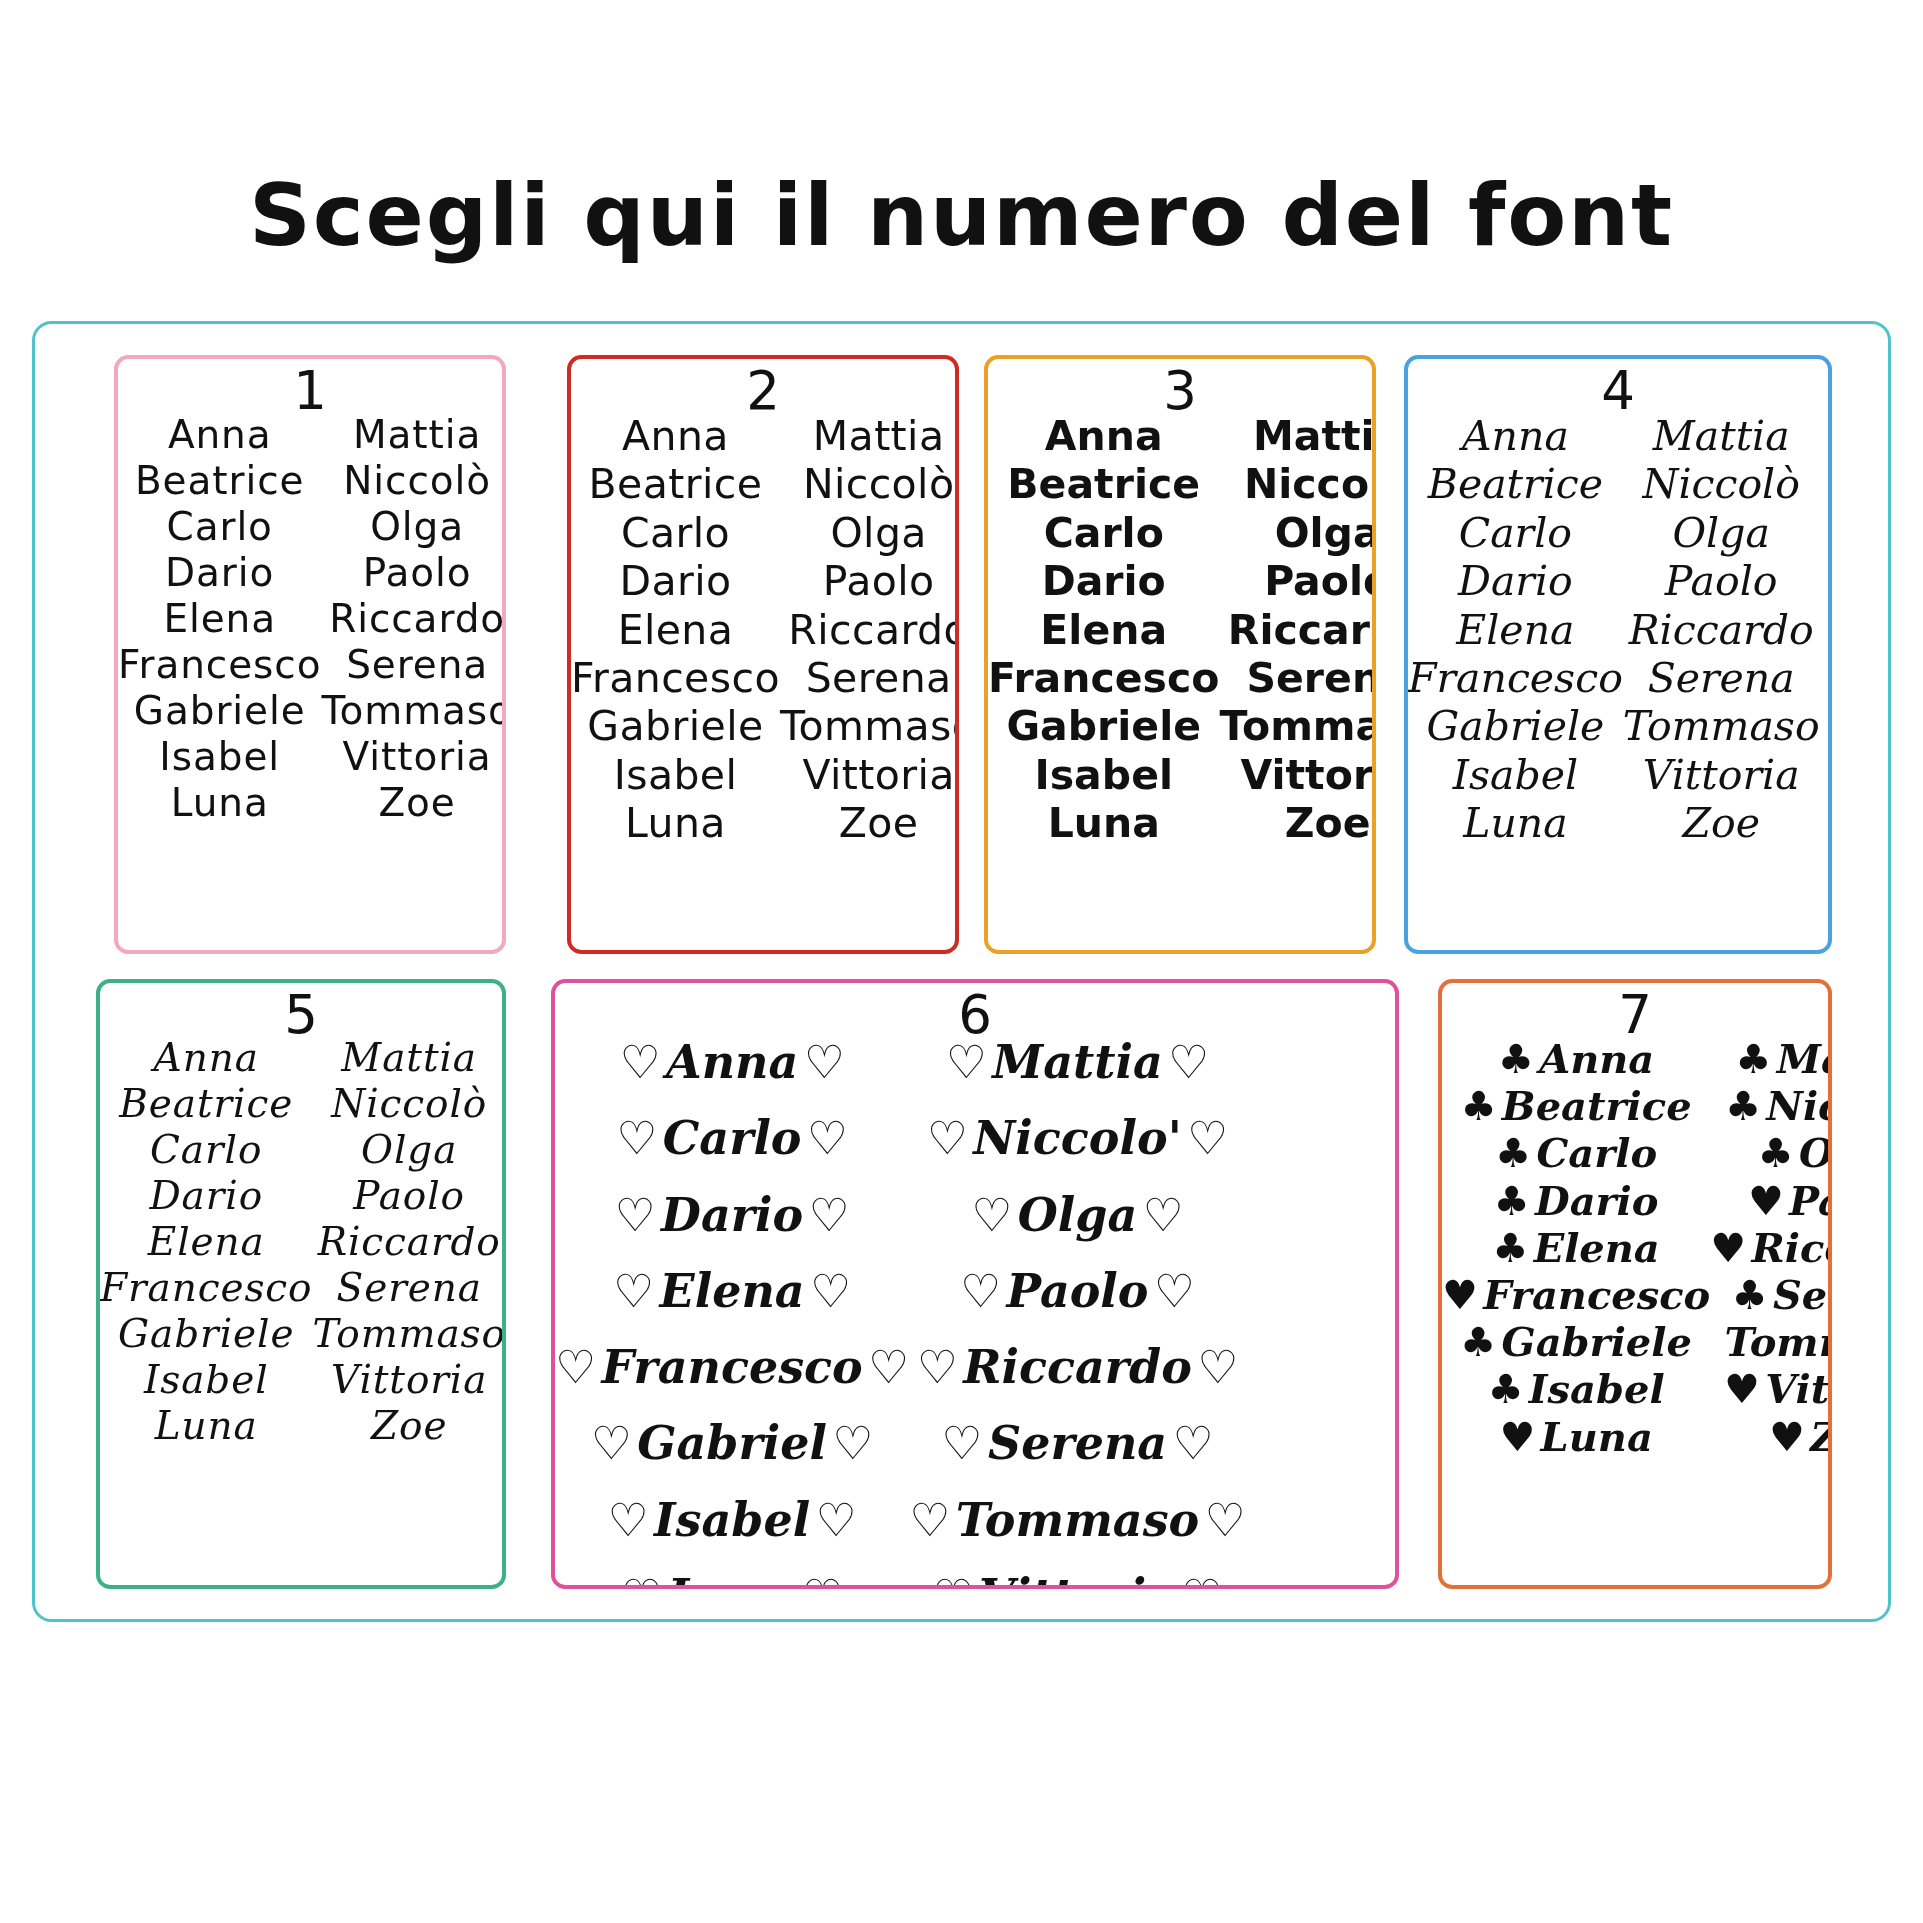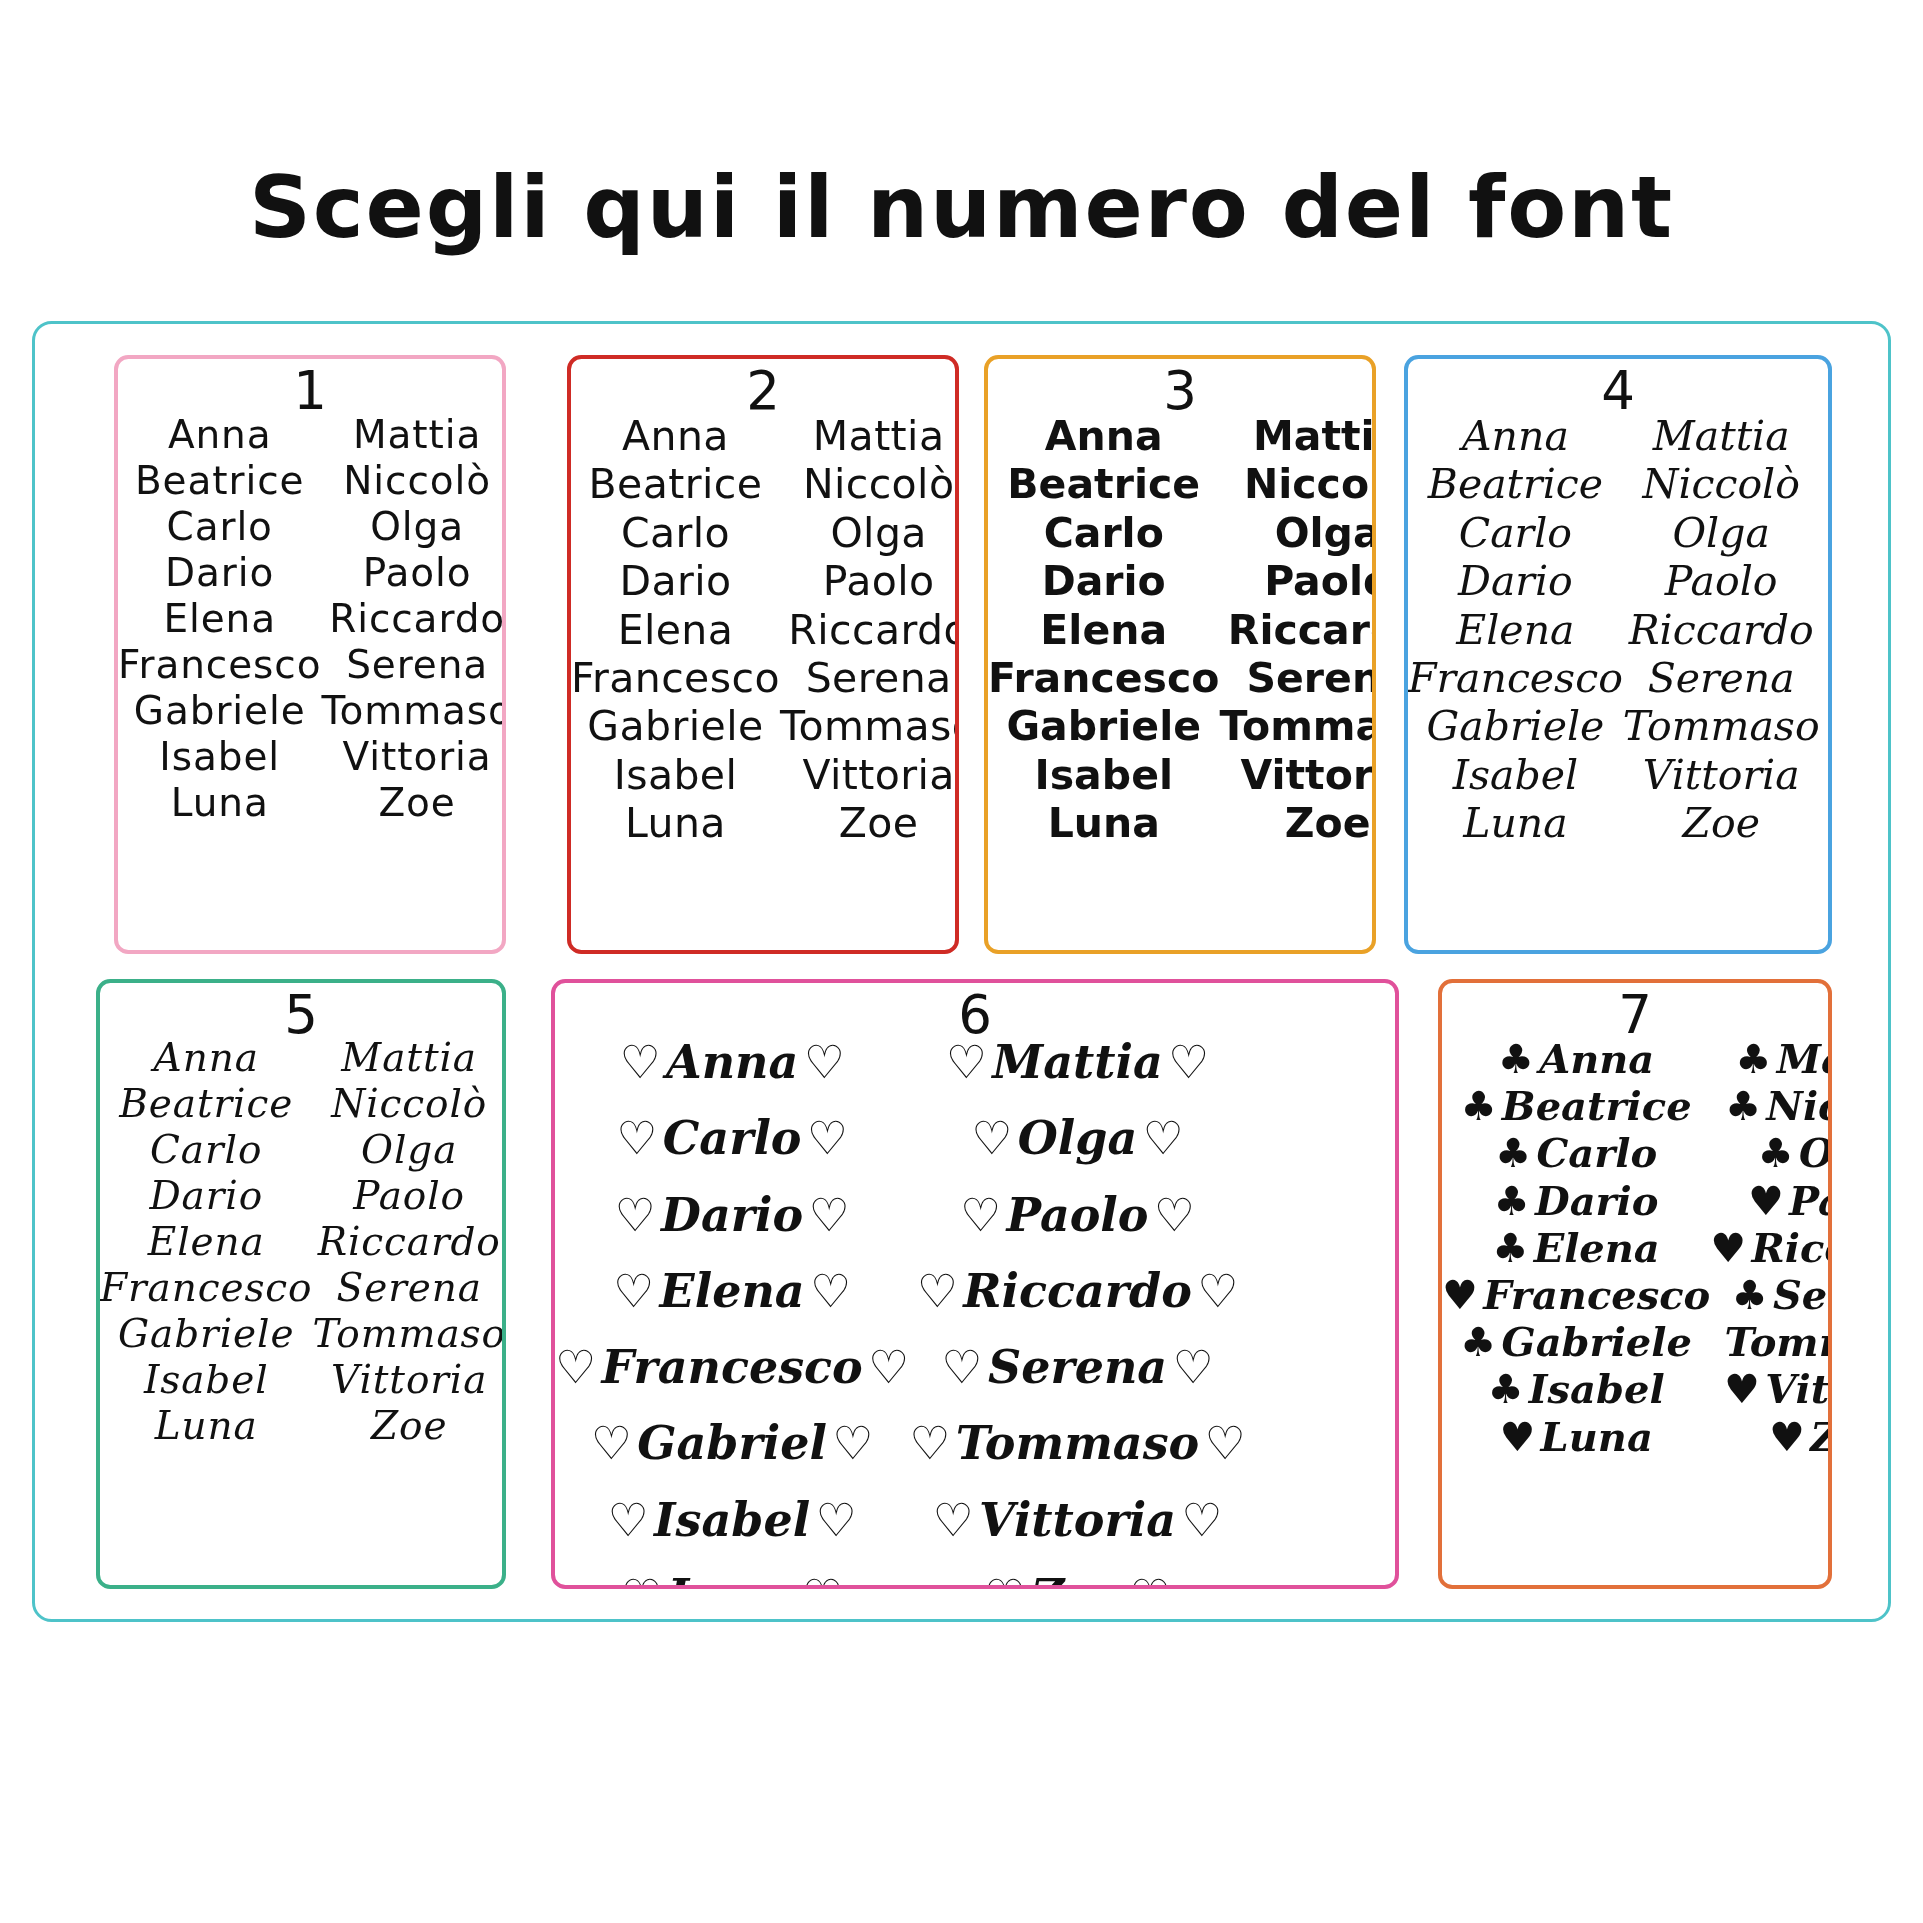--- a/index.html
+++ b/index.html
@@ -15,21 +15,21 @@
     overflow: hidden;
   }
   .page {
     position: relative;
     width: 1923px;
     height: 1923px;
     box-sizing: border-box;
   }
   .title {
     position: absolute;
-    top: 157px;
+    top: 165px;
     left: 0;
     width: 1923px;
     text-align: center;
     font-family: "DejaVu Sans", sans-serif;
     font-weight: bold;
     font-size: 86px;
     letter-spacing: 1.8px;
     color: #111111;
     white-space: nowrap;
   }
@@ -316,20 +316,21 @@
           <div class="name"><span class="deco deco-l">♡</span><span>Carlo</span><span class="deco deco-r">♡</span></div>
           <div class="name"><span class="deco deco-l">♡</span><span>Dario</span><span class="deco deco-r">♡</span></div>
           <div class="name"><span class="deco deco-l">♡</span><span>Elena</span><span class="deco deco-r">♡</span></div>
           <div class="name"><span class="deco deco-l">♡</span><span>Francesco</span><span class="deco deco-r">♡</span></div>
           <div class="name"><span class="deco deco-l">♡</span><span>Gabriel</span><span class="deco deco-r">♡</span></div>
           <div class="name"><span class="deco deco-l">♡</span><span>Isabel</span><span class="deco deco-r">♡</span></div>
           <div class="name"><span class="deco deco-l">♡</span><span>Luna</span><span class="deco deco-r">♡</span></div>
         </div>
         <div class="col">
           <div class="name"><span class="deco deco-l">♡</span><span>Mattia</span><span class="deco deco-r">♡</span></div>
+          <div class="name"><span class="deco deco-l">♡</span><span>Niccolo'</span><span class="deco deco-r">♡</span></div>
           <div class="name"><span class="deco deco-l">♡</span><span>Olga</span><span class="deco deco-r">♡</span></div>
           <div class="name"><span class="deco deco-l">♡</span><span>Paolo</span><span class="deco deco-r">♡</span></div>
           <div class="name"><span class="deco deco-l">♡</span><span>Riccardo</span><span class="deco deco-r">♡</span></div>
           <div class="name"><span class="deco deco-l">♡</span><span>Serena</span><span class="deco deco-r">♡</span></div>
           <div class="name"><span class="deco deco-l">♡</span><span>Tommaso</span><span class="deco deco-r">♡</span></div>
           <div class="name"><span class="deco deco-l">♡</span><span>Vittoria</span><span class="deco deco-r">♡</span></div>
           <div class="name"><span class="deco deco-l">♡</span><span>Zoe</span><span class="deco deco-r">♡</span></div>
         </div>
       </div>
     </div>

